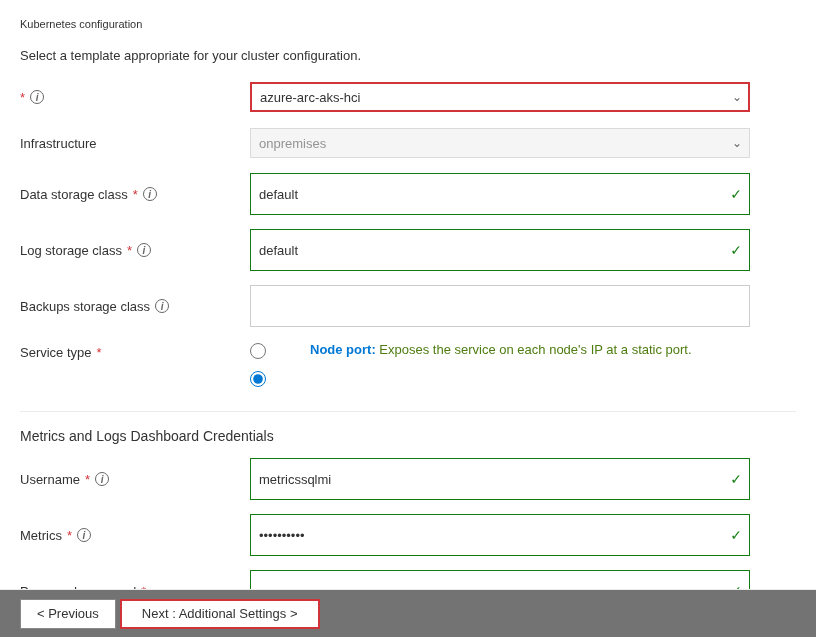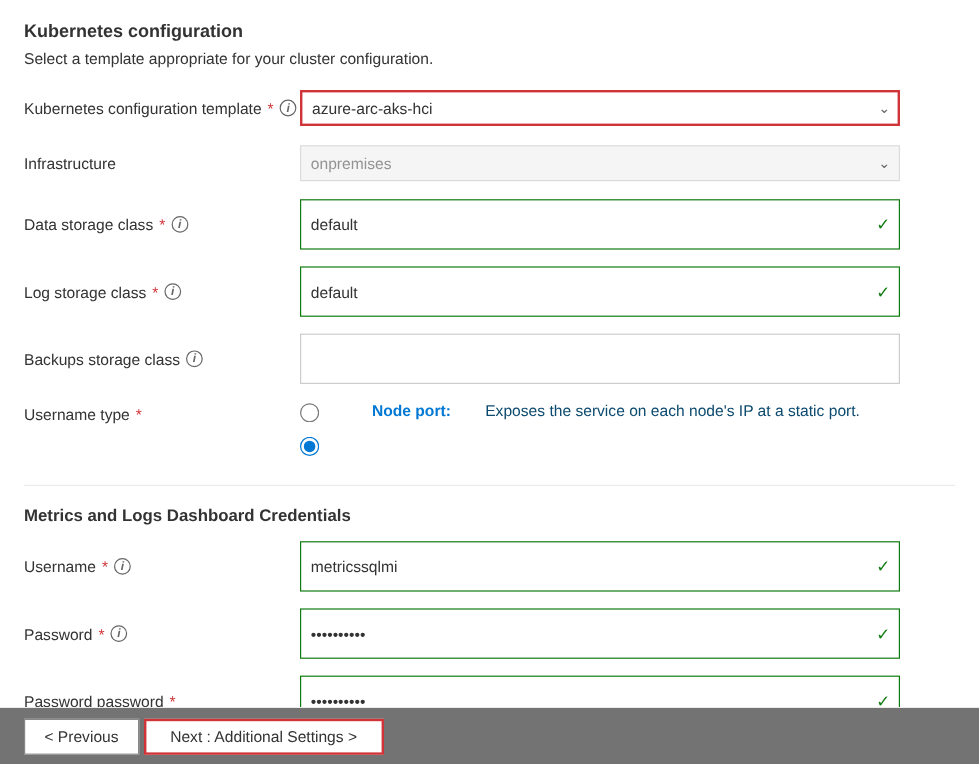--- a/index.html
+++ b/index.html
@@ -8,24 +8,24 @@
       font-size: 13px;
       color: #333;
       background: #fff;
       width: 816px;
       min-height: 637px;
     }
     .page-container {
       padding: 18px 20px 0 20px;
     }
     .section-title {
-      font-size: 15px;
-      font-weight: 700;
-      color: #333;
-      margin-bottom: 6px;
+      font-size: 11px;
+      font-weight: 400;
+      color: #333;
+      margin-bottom: 18px;
     }
     .section-desc {
       font-size: 13px;
       color: #333;
       margin-bottom: 18px;
     }
     .form-row {
       display: flex;
       align-items: center;
       margin-bottom: 14px;
@@ -157,31 +157,30 @@
       font-size: 13px;
       color: #333;
       line-height: 1.4;
     }
     .radio-text strong {
       font-weight: 600;
       color: #0078d4;
       margin-left: 36px;
     }
     .radio-text span {
-      color: #0c4a6e;
-      margin-left: 25px;
+      color: #4d7c0f;
     }
     .section-divider {
       border: none;
       border-top: 1px solid #edebe9;
       margin: 10px 0 16px 0;
     }
     .section-subtitle {
       font-size: 14px;
-      font-weight: 700;
+      font-weight: 400;
       color: #333;
       margin-bottom: 14px;
     }
     .footer-bar {
       position: fixed;
       bottom: 0;
       left: 0;
       width: 816px;
       height: 48px;
       border-top: 1px solid #edebe9;
@@ -217,21 +216,20 @@
   </style>
 </head>
 <body>
 
 <div class="page-container">
   <div class="section-title">Kubernetes configuration</div>
   <div class="section-desc">Select a template appropriate for your cluster configuration.</div>
 
   <div class="form-row">
     <div class="form-label">
-      <span>Kubernetes configuration template</span>
       <span class="required-star">*</span>
       <span class="info-icon">i</span>
     </div>
     <div class="form-field">
       <div class="dropdown-wrapper">
         <select class="dropdown-select highlighted">
           <option>azure-arc-aks-hci</option>
         </select>
         <span class="dropdown-arrow">⌄</span>
       </div>
@@ -287,21 +285,21 @@
     </div>
     <div class="form-field">
       <div class="input-wrapper">
         <input class="form-input" type="text" value="" style="">
       </div>
     </div>
   </div>
 
   <div class="service-type-row">
     <div class="service-type-label">
-      <span>Username type</span>
+      <span>Service type</span>
       <span class="required-star">*</span>
     </div>
     <div class="service-type-options">
       <div class="radio-option">
         <input class="radio-input" type="radio" name="service_type" style="">
         <div class="radio-text">
           <strong>Node port:</strong>
           <span> Exposes the service on each node's IP at a static port.</span>
         </div>
       </div>
@@ -324,21 +322,21 @@
     <div class="form-field">
       <div class="input-wrapper">
         <input class="form-input valid" type="text" value="metricssqlmi" style="">
         <span class="check-icon">✓</span>
       </div>
     </div>
   </div>
 
   <div class="form-row">
     <div class="form-label">
-      <span>Password</span>
+      <span>Metrics</span>
       <span class="required-star">*</span>
       <span class="info-icon">i</span>
     </div>
     <div class="form-field">
       <div class="input-wrapper">
         <input class="form-input valid" type="password" value="••••••••••" style="">
         <span class="check-icon">✓</span>
       </div>
     </div>
   </div>

